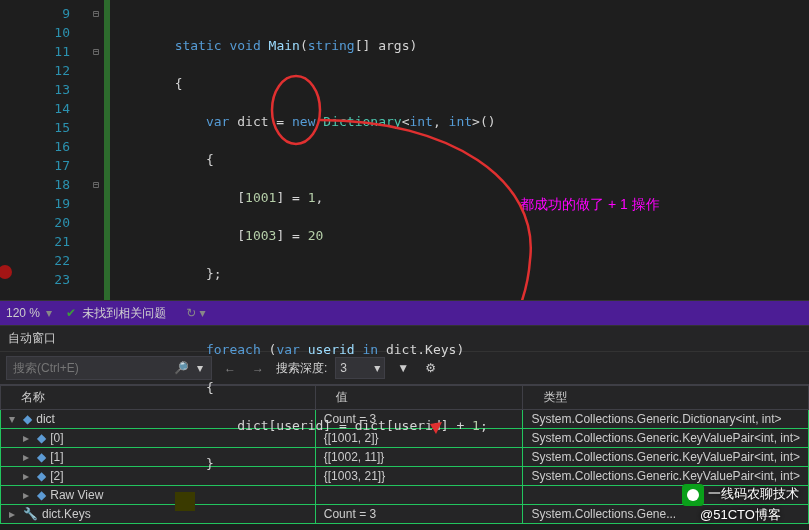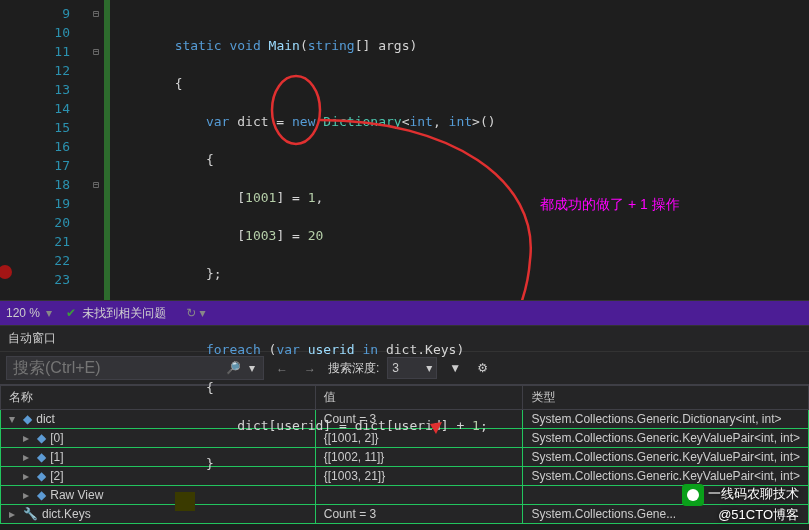--- a/index.html
+++ b/index.html
@@ -19,33 +19,33 @@
 .id{color:#9cdcfe}
 .hlrow{background:#3a3a00;display:inline-block;min-width:20px}
 .anno{position:absolute;color:#ff00ff;font-size:14px;font-family:"Microsoft YaHei",sans-serif}
 .statusbar{height:24px;background:#4c1d95;display:flex;align-items:center;border-bottom:1px solid #333;font-size:12px;font-family:"Segoe UI",sans-serif}
 .zoom{padding:0 6px;color:#ccc}
 .zdrop{color:#888;margin-right:8px}
 .ok{color:#3c9b3c;margin:0 6px}
 .panel-title{background:#252526;padding:4px 8px;color:#ccc;font-family:Liberation Serif, serif;font-size:12px;border-bottom:1px solid #333}
 .searchbar{background:#252526;padding:4px 6px;display:flex;align-items:center;gap:8px;font-family:"Segoe UI",sans-serif;font-size:12px;border-bottom:1px solid #3f3f46}
 .searchbox{background:#333337;border:1px solid #3f3f46;height:22px;flex:0 0 190px;display:flex;align-items:center;padding:0 4px;color:#999}
-.searchbox input{flex:1;background:transparent;border:none;color:#7dd3fc;font-size:16px;outline:none}
+.searchbox input{flex:1;background:transparent;border:none;color:#7dd3fc;font-size:12px;outline:none}
 .sicon{color:#ccc;padding:0 4px;cursor:pointer}
 .nav{color:#888;padding:0 4px}
 .depth{background:#333337;border:1px solid #3f3f46;width:40px;height:20px;display:flex;align-items:center;padding:0 4px;color:#ccc;justify-content:space-between}
 table.locals{width:100%;border-collapse:collapse;font-family:"Segoe UI",sans-serif;font-size:12px;background:#252526}
-table.locals th{text-align:left;padding:3px 8px;border:1px solid #3f3f46;background:#252526;color:#ccc;font-weight:normal}
+table.locals th{text-align:left;padding:3px 20px;border:1px solid #3f3f46;background:#252526;color:#ccc;font-weight:normal}
 table.locals td{padding:2px 8px;border:1px solid #22c55e;color:#ccc;white-space:nowrap;overflow:hidden}
 .tw{display:inline-block}
 .tri{display:inline-block;width:10px;color:#888;cursor:pointer}
 .cube{color:#5d9bd4;margin:0 4px}
 .wrench{color:#aaa;margin:0 4px}
 .indent1{padding-left:14px}
-.wm{position:absolute;right:10px;bottom:6px;color:#fff;font-family:"Microsoft YaHei",sans-serif;font-size:13px;text-align:right;text-shadow:0 0 4px #000}
+.wm{position:absolute;right:10px;bottom:6px;color:#fff;font-family:"Microsoft YaHei",sans-serif;font-size:13px;text-align:center;text-shadow:0 0 4px #000}
 .wm .logo{width:22px;height:22px;background:#0aa01a;border-radius:4px;display:inline-block;vertical-align:middle;margin-right:4px;position:relative}
 .wm .logo:after{content:"";position:absolute;left:5px;top:5px;width:12px;height:12px;background:#fff;border-radius:50%}
 svg.overlay{position:absolute;top:0;left:0;pointer-events:none}
 </style>
 </head>
 <body>
 
 <div class="editor">
   <div class="gutter">
     <div class="brk"></div>
@@ -92,21 +92,21 @@
 <div class="row">                <span class="p">[</span><span class="n">1003</span><span class="p">] = </span><span class="n">20</span></div>
 <div class="row">            <span class="p">};</span></div>
 <div class="row"></div>
 <div class="row">            <span class="k">foreach </span><span class="p">(</span><span class="k">var </span><span class="id">userid </span><span class="k">in </span><span class="p">dict.Keys)</span></div>
 <div class="row">            <span class="p">{</span></div>
 <div class="row">                <span class="p">dict[userid] = dict[userid] + </span><span class="n">1</span><span class="p">;</span></div>
 <div class="row">            <span class="p">}</span></div>
 <div class="row">        <span class="hlrow"> </span></div>
 
   </div>
-  <div class="anno" style="left:540px;top:196px">都成功的做了 + 1 操作</div>
+  <div class="anno" style="left:520px;top:196px">都成功的做了 + 1 操作</div>
   <svg class="overlay" width="809" height="300">
     <ellipse cx="296" cy="110" rx="24" ry="34" stroke="#e03030" stroke-width="2.5" fill="none"></ellipse>
     <path d="M320 120 C 450 120 540 180 530 260 C 526 320 490 370 430 424" stroke="#e03030" stroke-width="2.5" fill="none"></path>
   </svg>
 </div>
 
 <div class="statusbar">
   <span class="zoom">120 %</span>
   <span class="zdrop">▾</span>
   <span class="ok">✔</span>

